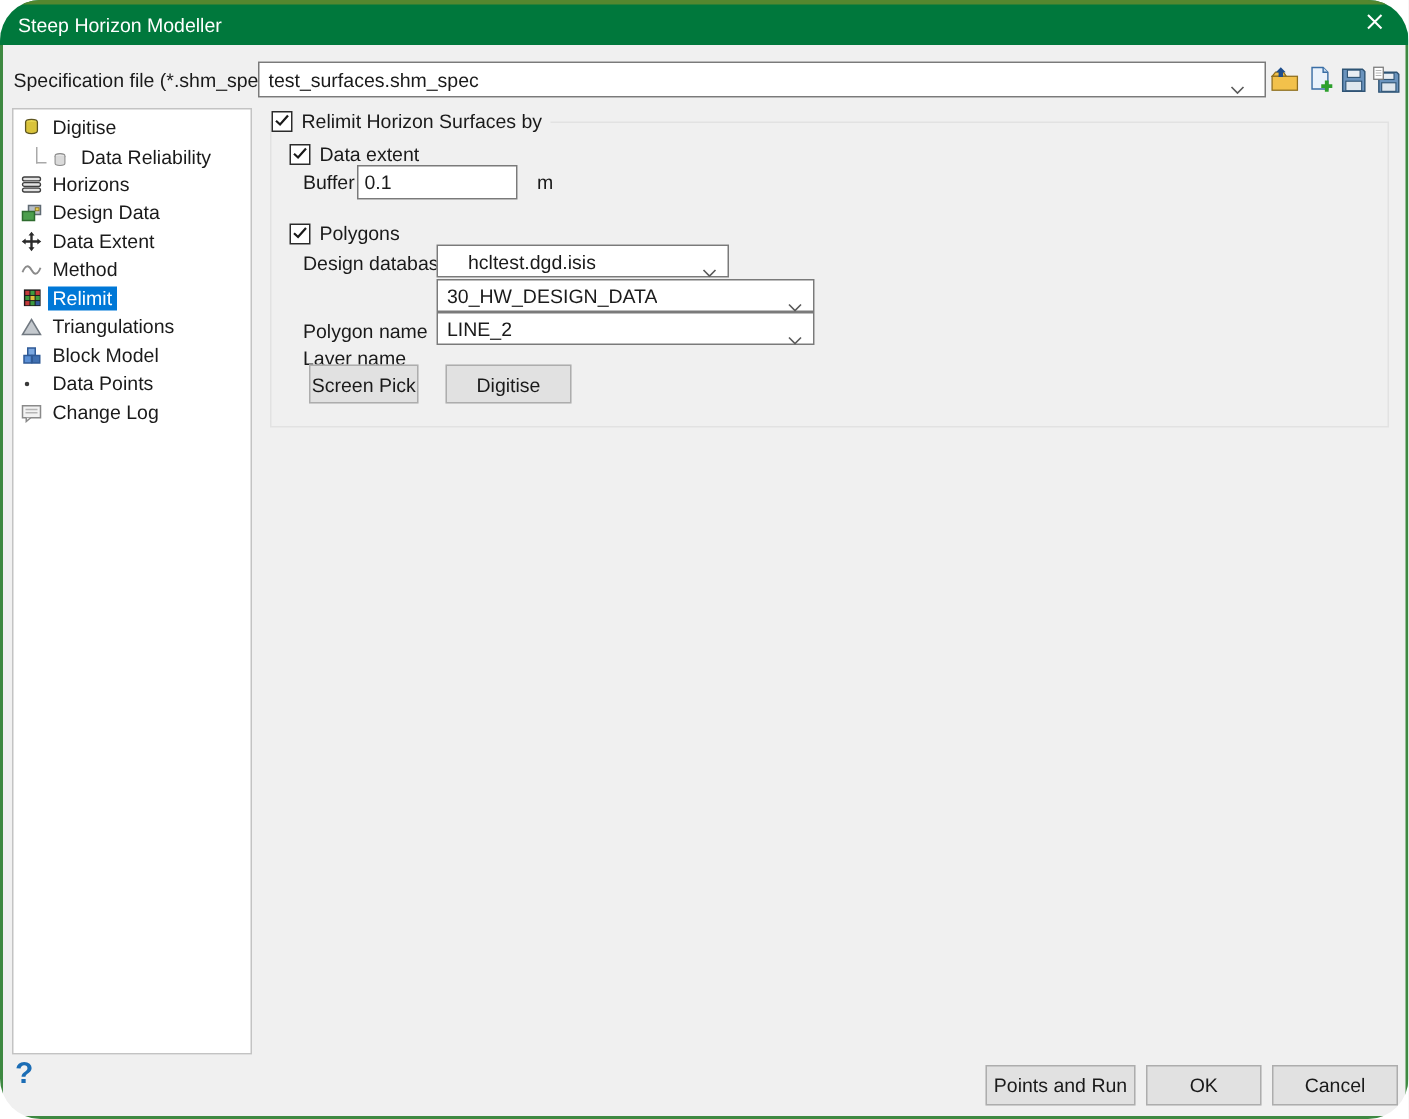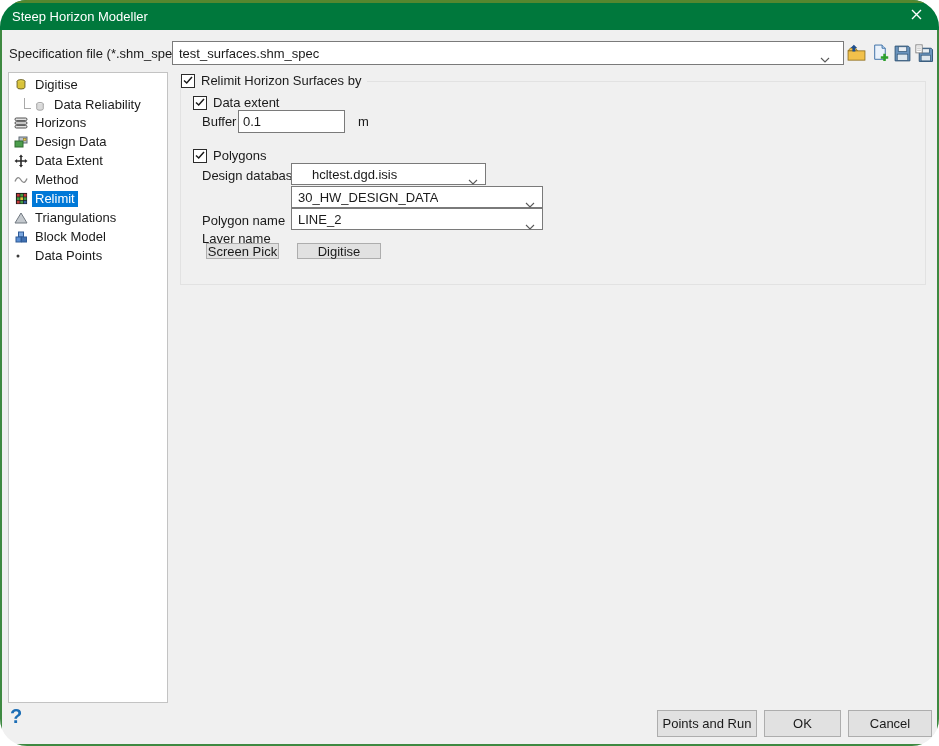--- a/index.html
+++ b/index.html
@@ -55,21 +55,21 @@
   .buffer-input{position:absolute;left:238px;top:110px;width:107px;height:23px;border:1px solid var(--ctl-border);background:#fff;font:13px "Liberation Sans",sans-serif;padding:0 4px;color:#1a1a1a;}
   .buffer-unit{position:absolute;left:358px;top:114px;}
 
   .fld-label{position:absolute;left:202px;}
   .fl1{top:168px;} .fl2{top:191px;margin-top:40px;} .fl3{top:213px;}
   .combo{position:absolute;left:291px;height:22px;background:#fff;border:1px solid var(--ctl-border);display:flex;align-items:center;padding:0 22px 0 6px;cursor:pointer;}
   .combo .chev{position:absolute;right:7px;top:9px;}
   .cb1{top:163px;width:195px;padding-left:20px;} .cb2{top:186px;width:252px;} .cb3{top:208px;width:252px;}
   .combo span{white-space:nowrap;overflow:hidden;}
 
-  .btn{position:absolute;height:16px;background:var(--btn-bg);border:1px solid var(--btn-border);display:flex;align-items:center;justify-content:center;font-size:13px;cursor:pointer;color:#1a1a1a;}
+  .btn{position:absolute;height:26px;background:var(--btn-bg);border:1px solid var(--btn-border);display:flex;align-items:center;justify-content:center;font-size:13px;cursor:pointer;color:#1a1a1a;}
   .btn-screenpick{left:206px;top:243px;width:73px;}
   .btn-digitise{left:297px;top:243px;width:84px;}
 
   
   .help{position:absolute;left:10px;top:705px;font-size:20px;font-weight:bold;color:#1b6db5;cursor:pointer;line-height:22px;}
   .btn-apply{left:657px;top:710px;width:100px;height:27px;}
   .btn-ok{left:764px;top:710px;width:77px;height:27px;}
   .btn-cancel{left:848px;top:710px;width:84px;height:27px;}
 </style>
 </head>
@@ -223,20 +223,30 @@
 
     <div class="tree-item">
       <span class="ticon">
           <svg width="14" height="14" viewBox="0 0 14 14">
         <circle cx="4" cy="7" r="1.5" fill="#3a3a3a"></circle>
       </svg>
         </span>
       <span class="tlabel">Data Points</span>
     </div>
 
+    <div class="tree-item">
+      <span class="ticon">
+          <svg width="14" height="14" viewBox="0 0 14 14">
+        <rect x="1" y="2.5" width="12" height="8" fill="#f2f2f2" stroke="#8a8a8a"></rect>
+        <path d="M3.5 10.5 V13 L6.5 10.5" fill="#f2f2f2" stroke="#8a8a8a"></path>
+        <path d="M3 5 h8 M3 7.2 h8" stroke="#b5b5b5"></path>
+      </svg>
+        </span>
+      <span class="tlabel">Change Log</span>
+    </div>
 
   </div>
 
   <div class="groupbox"></div>
 
   <div class="chk-row bg row-group">
     <span class="checkbox">
         <svg width="10" height="9" viewBox="0 0 10 9">
           <path d="M1 4.5 L3.7 7 L9 1" fill="none" stroke="#1a1a1a" stroke-width="1.5"></path>
         </svg>

